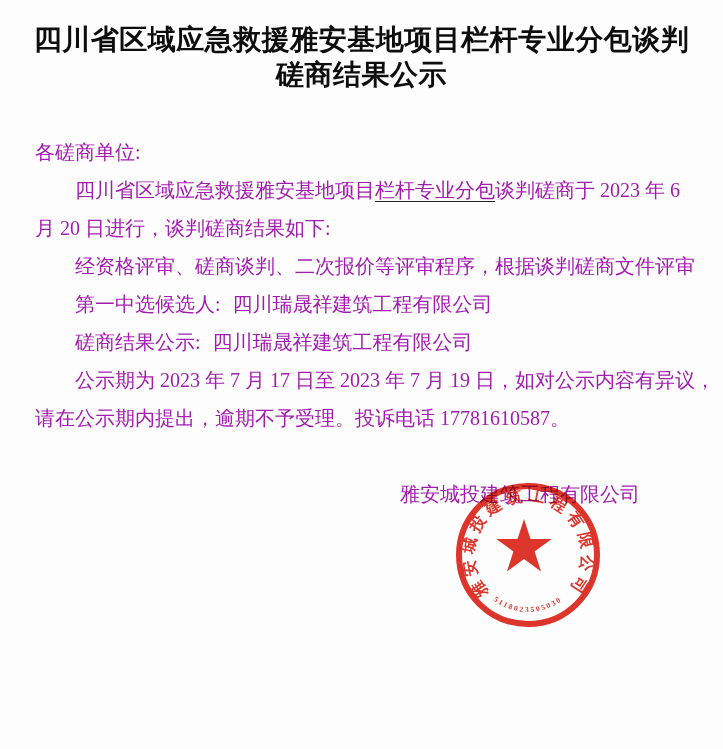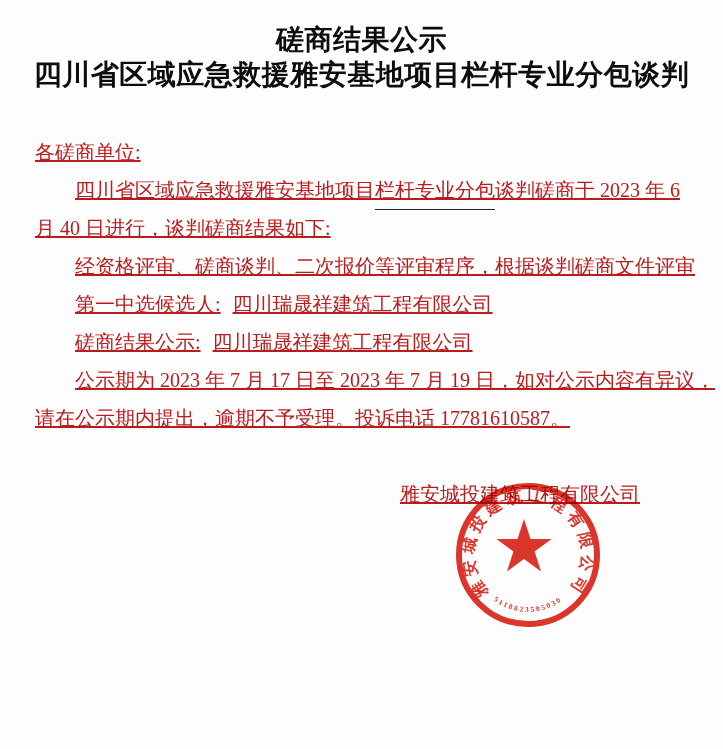--- a/index.html
+++ b/index.html
@@ -21,26 +21,25 @@
     font-size:28px;
     line-height:35px;
     color:#0d0d0d;
     letter-spacing:0.5px;
   }
   
   .doc-body{
     margin:41px 35px 0 35px;
     font-size:20px;
     line-height:38px;
-    color:#b91c1c;
-    text-decoration:underline;
+    color:#a21caf;
   }
   .line{white-space:nowrap;}
   .indent{padding-left:40px;}
-  .u{border-bottom:1.5px solid #222;padding-bottom:8px;}
+  .u{border-bottom:1.5px solid #222;padding-bottom:0px;}
   .cand-label{margin-right:12px;}
   .blank-line{height:38px;}
   
   .sig{
     text-align:right;
     padding-right:48px;
     font-size:20px;
     line-height:38px;
   }
   
@@ -57,30 +56,30 @@
     font-family:"Liberation Serif","DejaVu Serif",serif;
     font-weight:700;
   }
 </style>
 </head>
 <body>
 
 <div class="page">
 
   <div class="doc-title">
+    <div>四川省区域应急救援雅安基地项目栏杆专业分包谈判</div>
     <div>磋商结果公示</div>
-    <div>四川省区域应急救援雅安基地项目栏杆专业分包谈判</div>
   </div>
 
   <div class="doc-body">
 
     <div class="line">各磋商单位:</div>
 
     <div class="line indent"><span>四川省区域应急救援雅安基地项目</span><span class="u">栏杆专业分包</span><span>谈判磋商于 2023 年 6</span></div>
-    <div class="line">月 40 日进行，谈判磋商结果如下:</div>
+    <div class="line">月 20 日进行，谈判磋商结果如下:</div>
 
     <div class="line indent">经资格评审、磋商谈判、二次报价等评审程序，根据谈判磋商文件评审</div>
 
 
     <div class="line indent"><span class="cand-label">第一中选候选人:</span><span>四川瑞晟祥建筑工程有限公司</span></div>
 
     <div class="line indent"><span class="cand-label">磋商结果公示:</span><span>四川瑞晟祥建筑工程有限公司</span></div>
 
     <div class="line indent">公示期为 2023 年 7 月 17 日至 2023 年 7 月 19 日，如对公示内容有异议，</div>
     <div class="line">请在公示期内提出，逾期不予受理。投诉电话 17781610587。</div>

